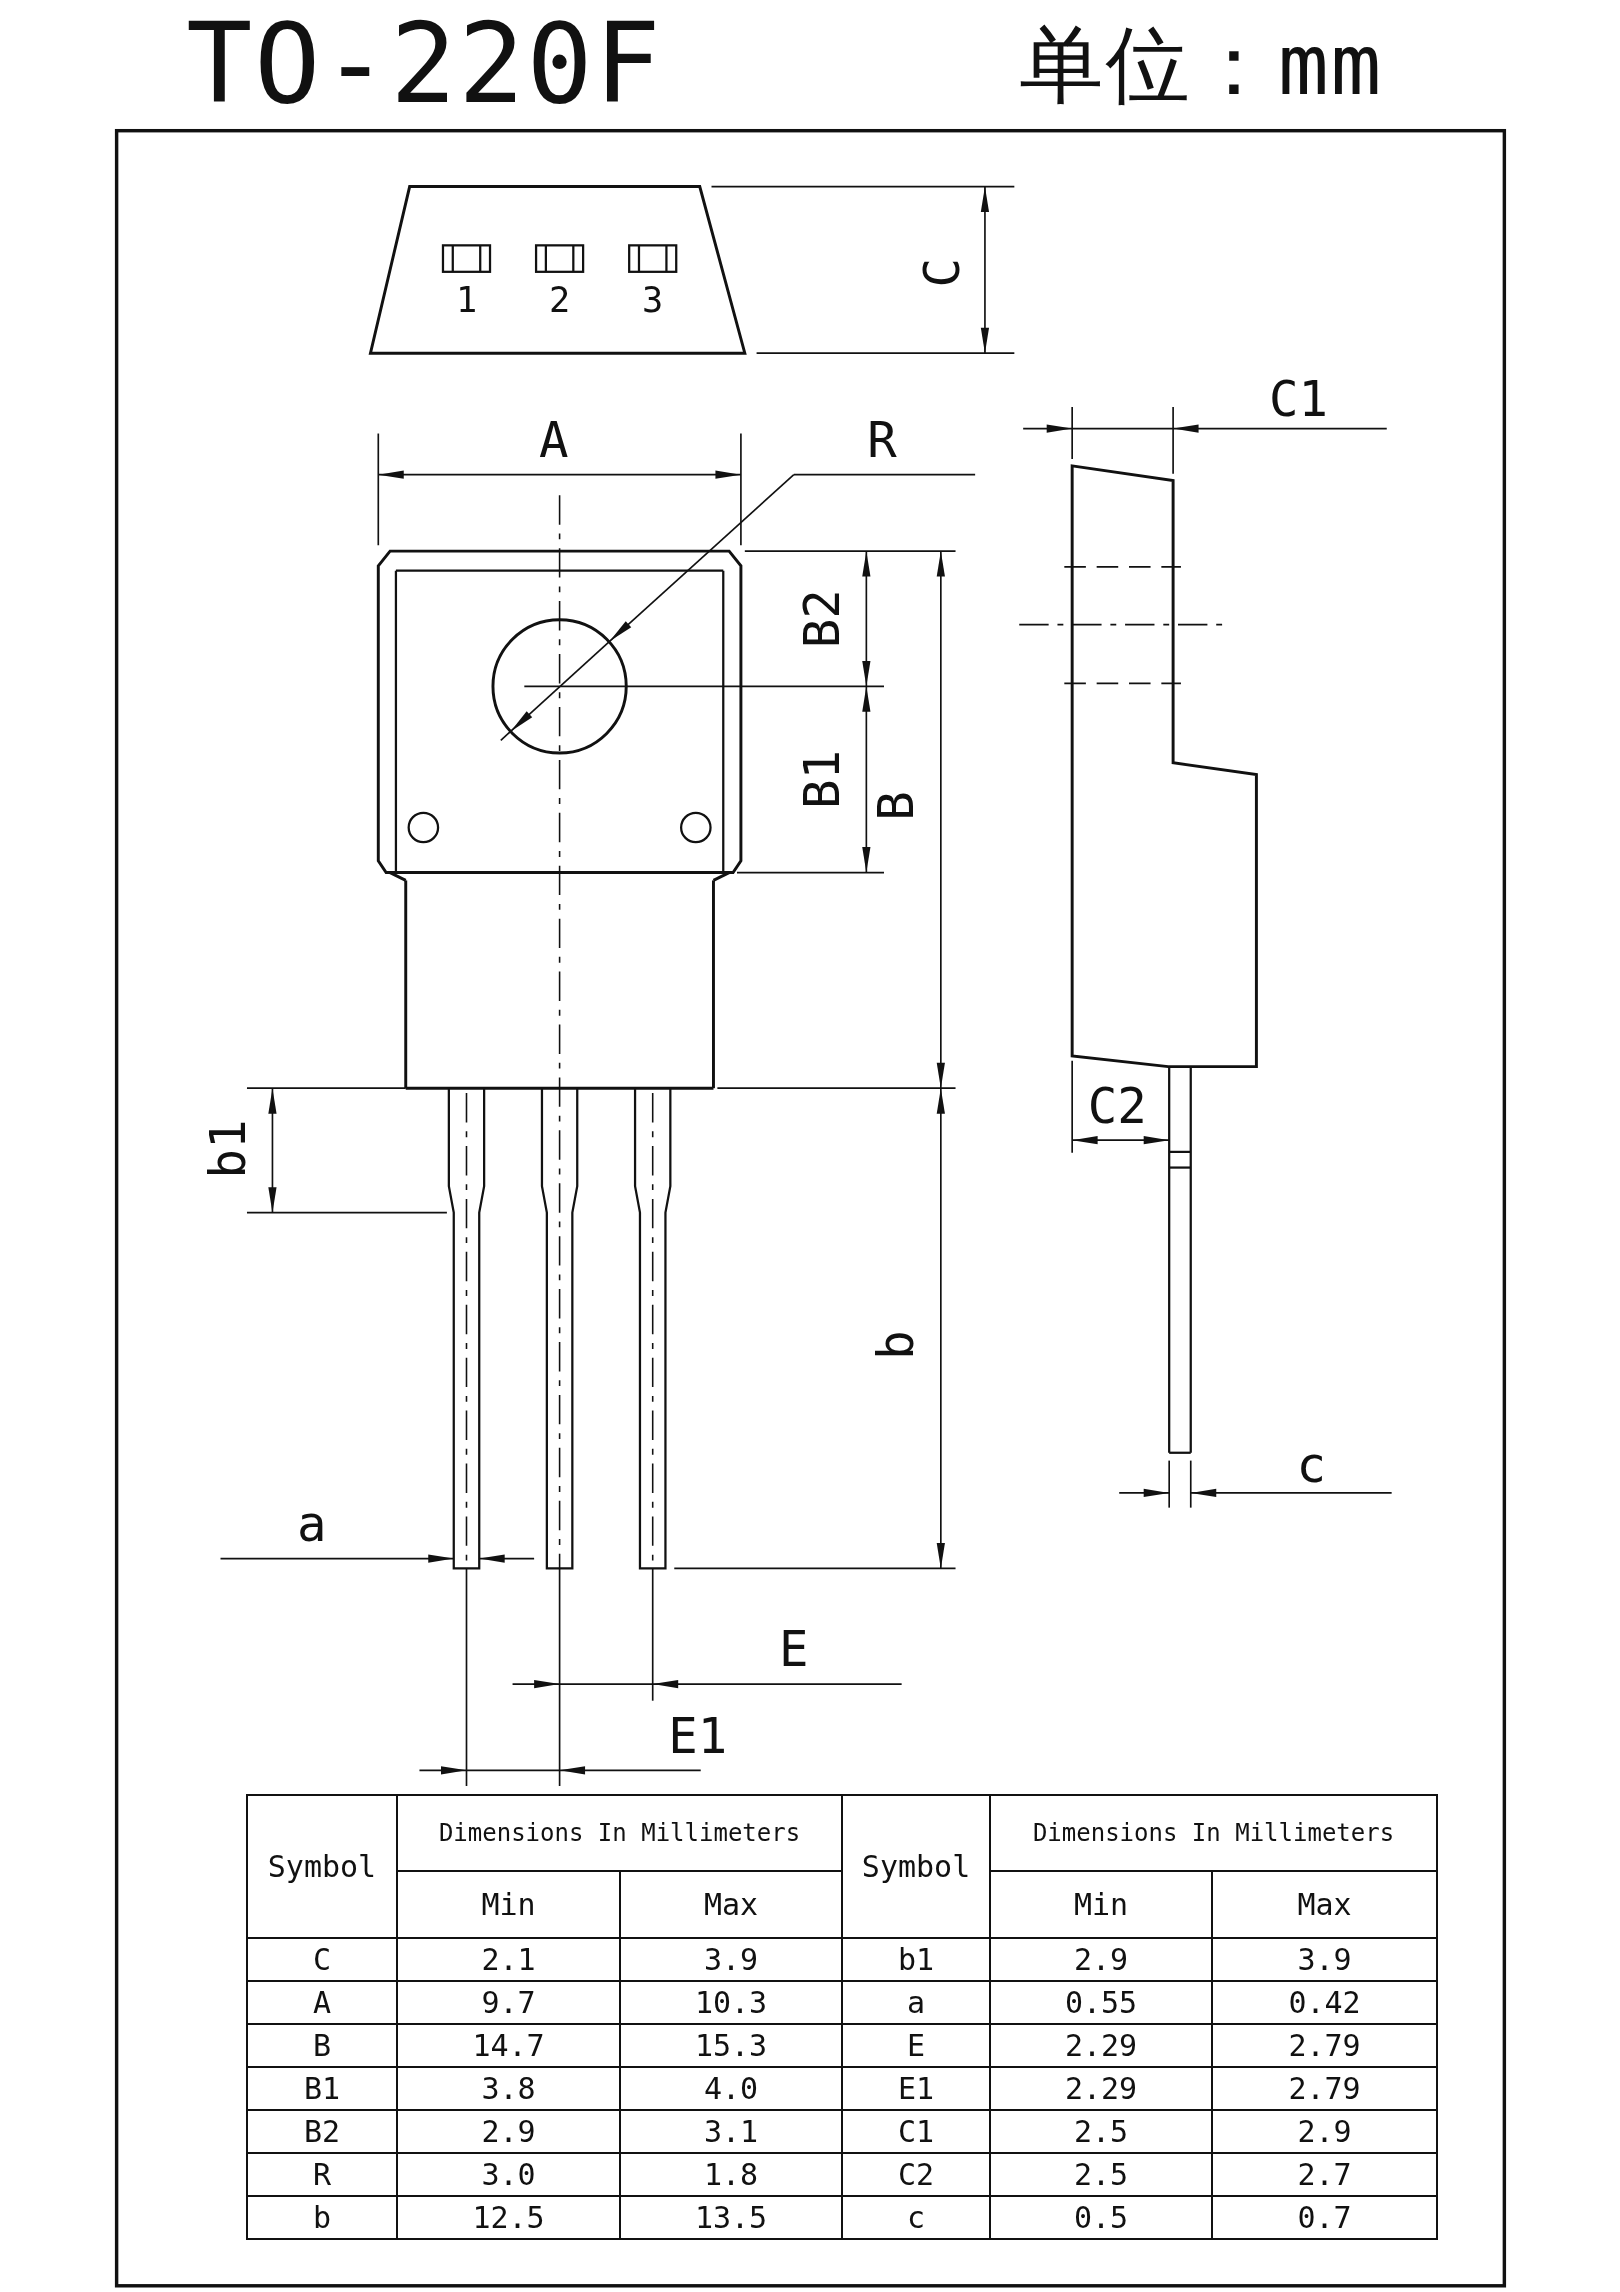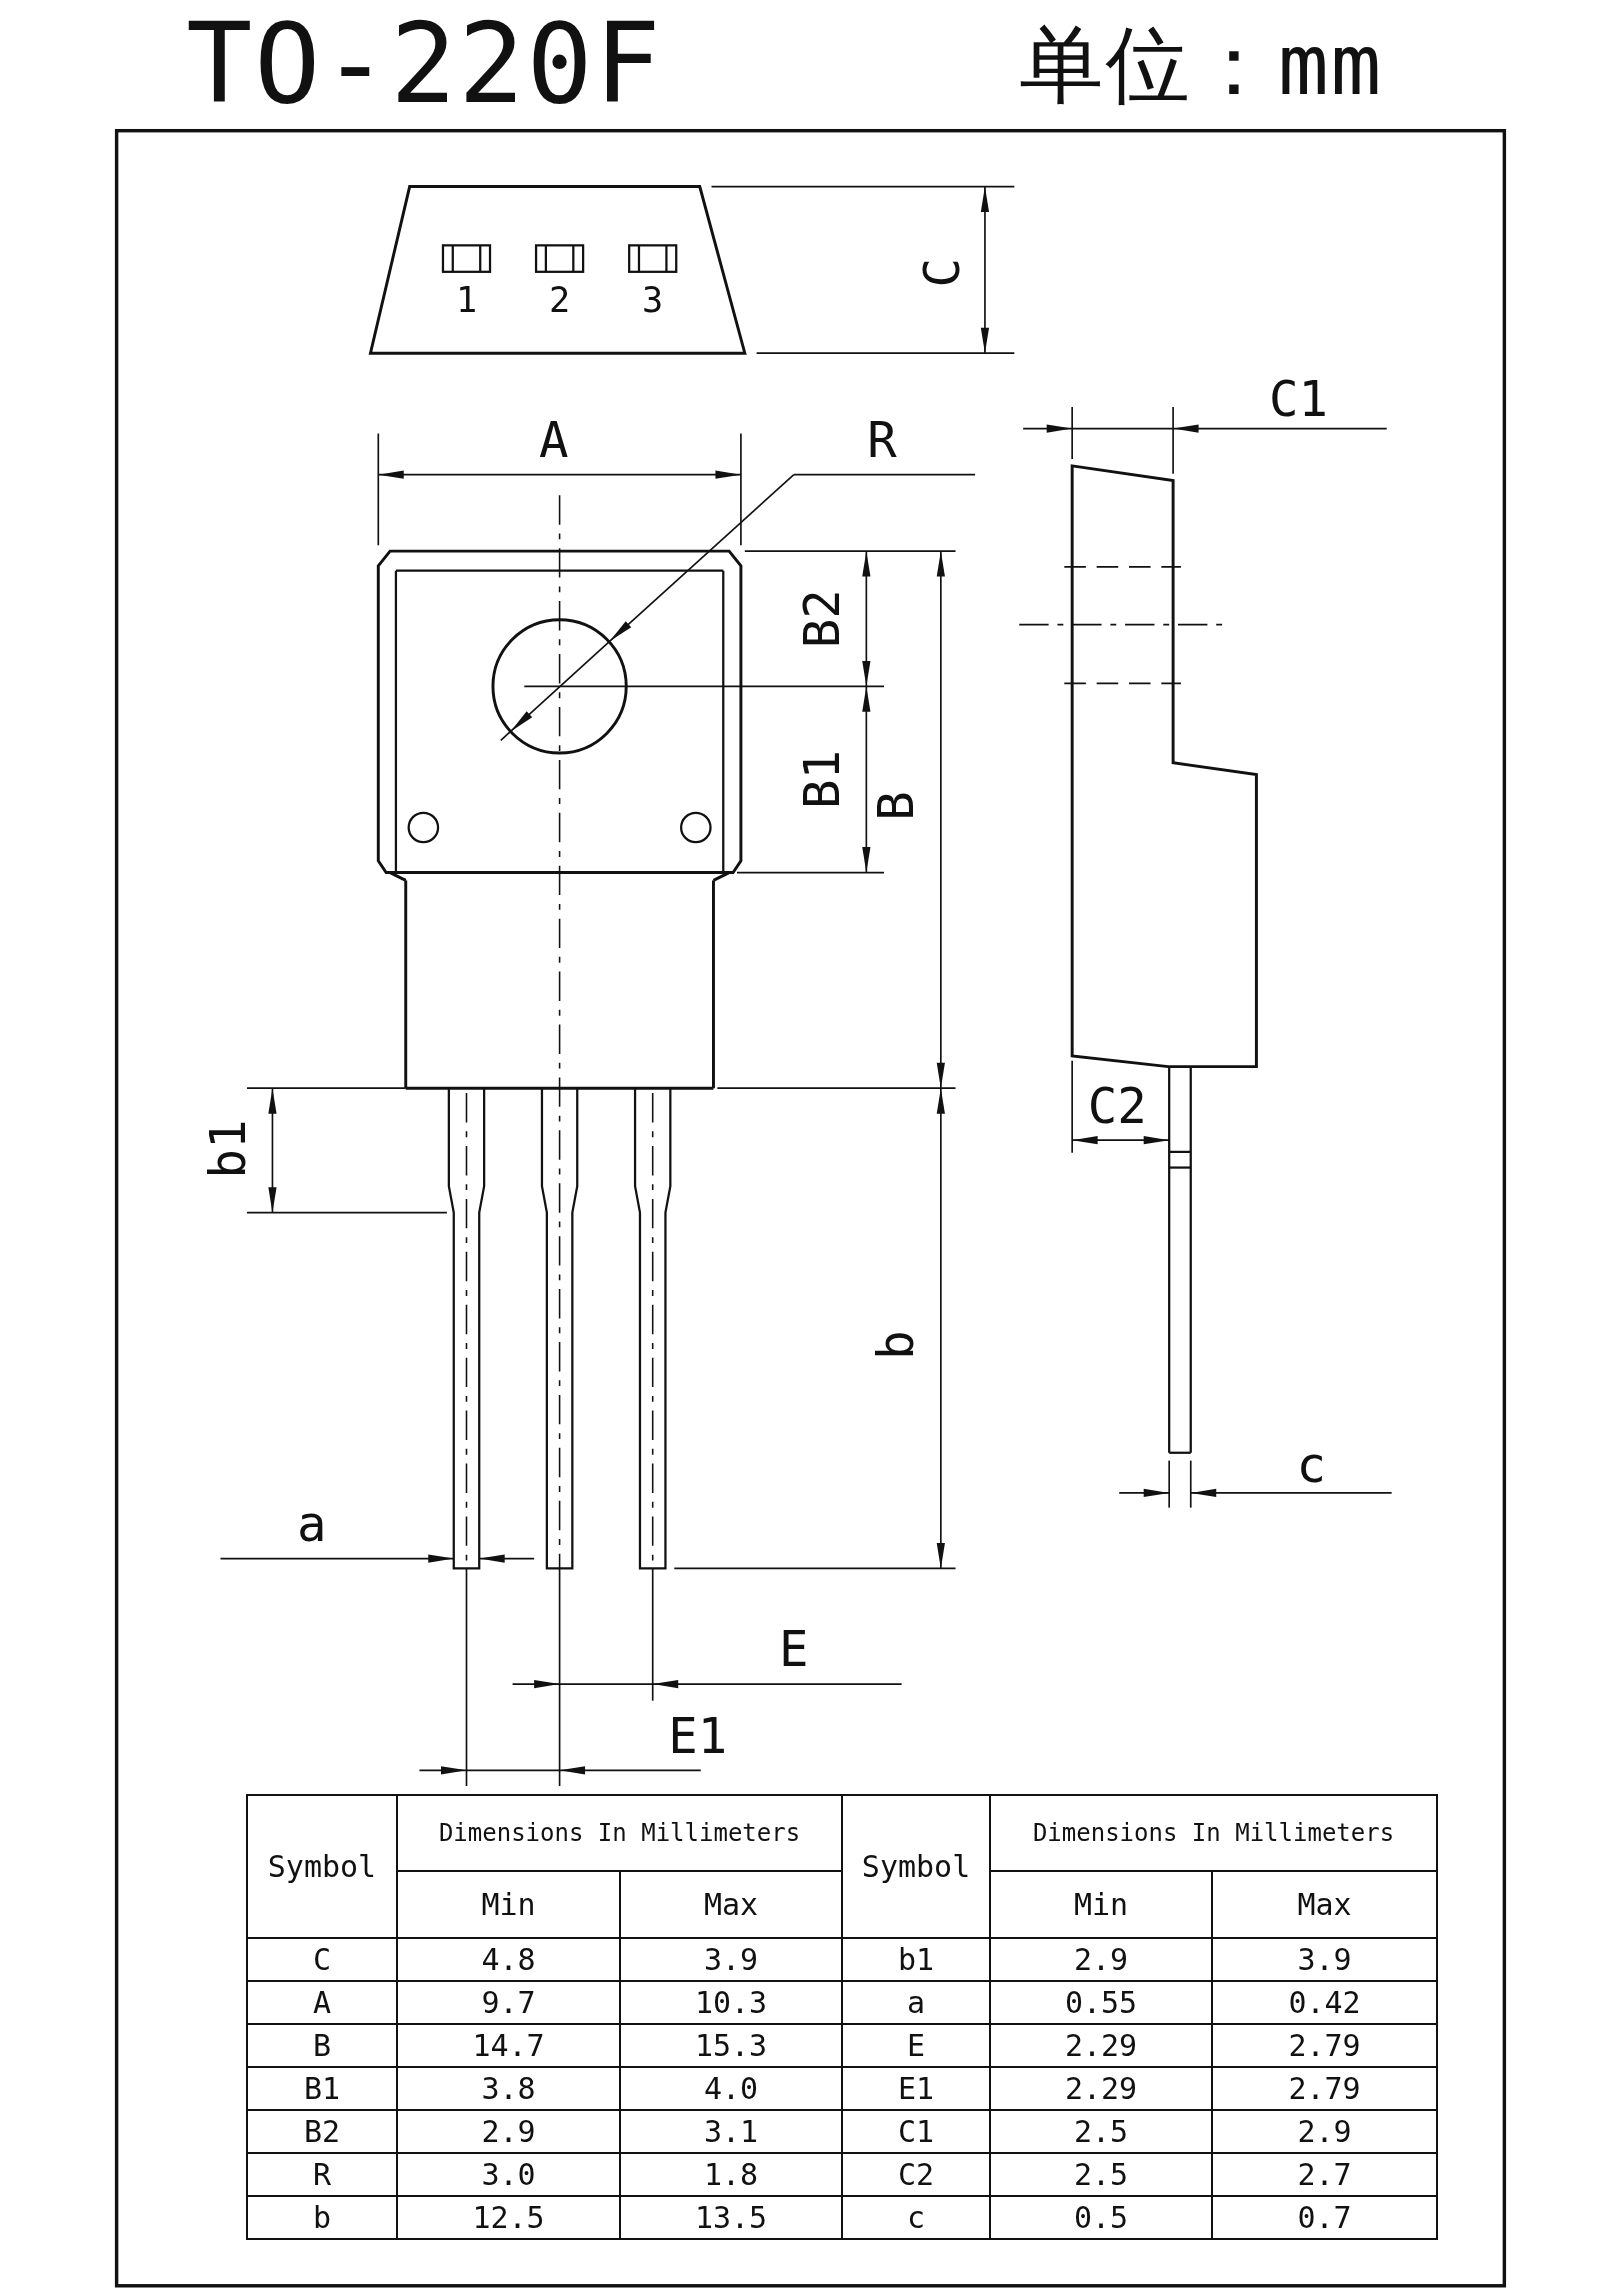--- a/index.html
+++ b/index.html
@@ -235,21 +235,21 @@
       <th colspan="2" class="dimhdr">Dimensions In Millimeters</th>
     </tr>
     <tr class="hrow2">
       <th>Min</th>
       <th>Max</th>
       <th>Min</th>
       <th>Max</th>
     </tr>
     <tr class="drow">
       <td>C</td>
-      <td>4.8</td>
+      <td>2.1</td>
       <td>3.9</td>
       <td>b1</td>
       <td>2.9</td>
       <td>3.9</td>
     </tr>
     <tr class="drow">
       <td>A</td>
       <td>9.7</td>
       <td>10.3</td>
       <td>a</td>

